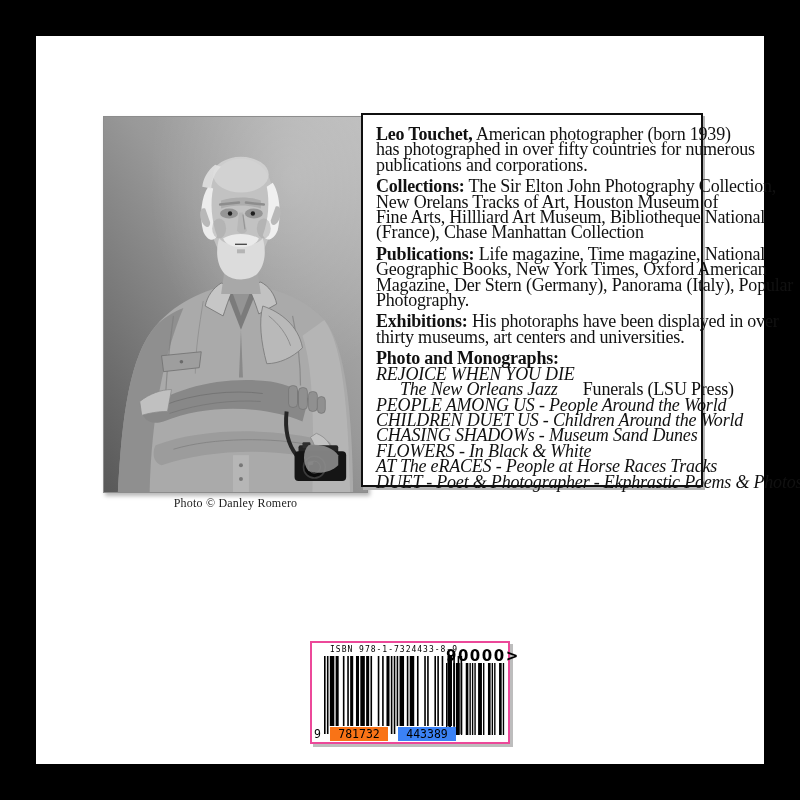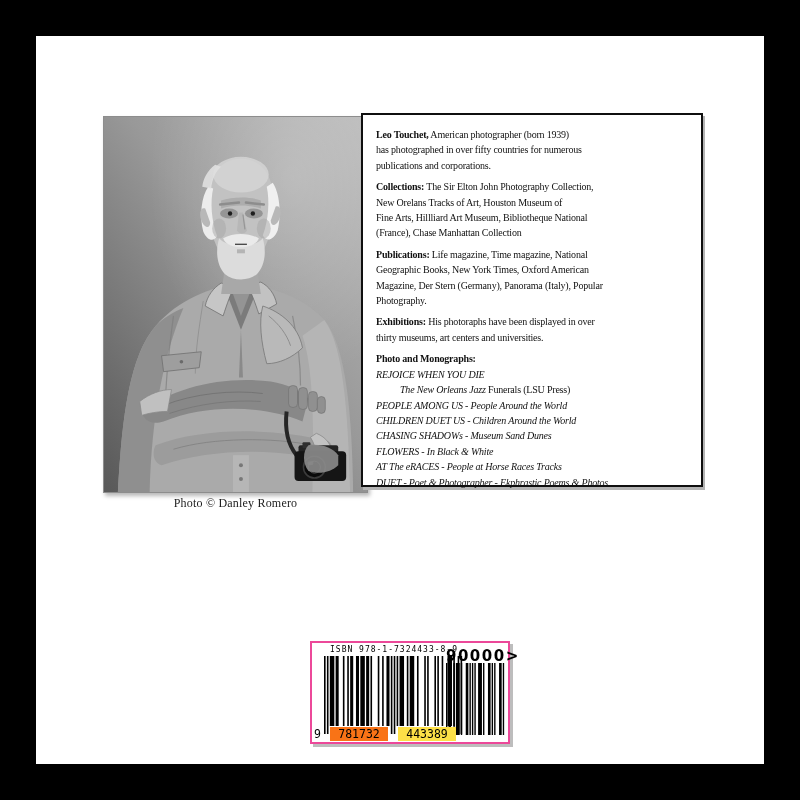--- a/index.html
+++ b/index.html
@@ -3,36 +3,36 @@
 <meta charset="utf-8">
 <style>
   html,body{margin:0;padding:0;background:#000;}
   .cover{position:relative;width:800px;height:800px;background:#000;font-family:"Liberation Serif","DejaVu Serif",serif;overflow:hidden;}
   .page{position:absolute;left:36px;top:36px;right:36px;bottom:36px;background:#ffffff;}
   
   .photo{position:absolute;left:103px;top:116px;width:265px;height:377px;box-shadow:2px 3px 4px rgba(0,0,0,.28);border:1px solid #8d8d8d;box-sizing:border-box;}
   .photo svg{display:block;width:100%;height:100%;}
   .credit{position:absolute;left:103px;top:496px;width:265px;text-align:center;font-size:12px;color:#1c1c1c;letter-spacing:.2px;}
   
-  .about{position:absolute;left:361px;top:113px;width:342px;height:374px;box-sizing:border-box;background:#fff;border:2px solid #0f0f0f;box-shadow:2px 3px 0 #b4b4b4;padding:12px 8px 0 13px;font-size:10px;line-height:15.4px;color:#111;letter-spacing:-0.2px;}
+  .about{position:absolute;left:361px;top:113px;width:342px;height:374px;box-sizing:border-box;background:#fff;border:2px solid #0f0f0f;box-shadow:2px 3px 0 #b4b4b4;padding:12px 8px 0 13px;font-size:18px;line-height:15.4px;color:#111;letter-spacing:-0.2px;}
   .para{margin:0 0 6px 0;}
   .ln{white-space:nowrap;}
   .b{font-weight:bold;}
   .bk{font-style:italic;white-space:nowrap;}
-  .bk .reg{font-style:normal;}
+  .bk .reg{font-style:normal;margin-left:21px;}
   .indent{padding-left:24px;}
   
   .barcode{position:absolute;left:310px;top:641px;width:200px;height:103px;box-sizing:border-box;background:#fff;border:2px solid #ec4899;box-shadow:3px 3px 0 #bdbdbd;}
   .bc-inner{position:absolute;left:0;top:0;width:196px;height:99px;}
   .bc-inner svg{position:absolute;left:0;top:0;}
   .isbn-label{position:absolute;left:10px;top:2px;width:144px;text-align:center;font-family:"DejaVu Sans Mono",monospace;font-size:8px;letter-spacing:1px;color:#000;white-space:nowrap;}
   .ean-digits{position:absolute;left:0;top:84px;width:152px;height:14px;font-family:"DejaVu Sans Mono",monospace;font-size:11.5px;color:#000;}
   .ean-digits .d0{position:absolute;left:1px;top:0;background:#fff;padding:0 1px;}
   .ean-digits .d1{position:absolute;left:18px;top:0;width:58px;text-align:center;background:#f97316;}
-  .ean-digits .d2{position:absolute;left:86px;top:0;width:58px;text-align:center;background:#fde047;}
+  .ean-digits .d2{position:absolute;left:86px;top:0;width:58px;text-align:center;background:#3b82f6;}
   .sup-num{position:absolute;left:134px;top:4px;width:60px;text-align:center;font-family:"DejaVu Sans","Liberation Sans",sans-serif;font-weight:bold;font-size:15px;letter-spacing:1.5px;color:#000;white-space:nowrap;}
 </style>
 </head>
 <body>
 
 <div class="cover">
   <div class="page"></div>
 
   <div class="photo">
     <svg viewBox="0 0 265 377" preserveAspectRatio="none">

